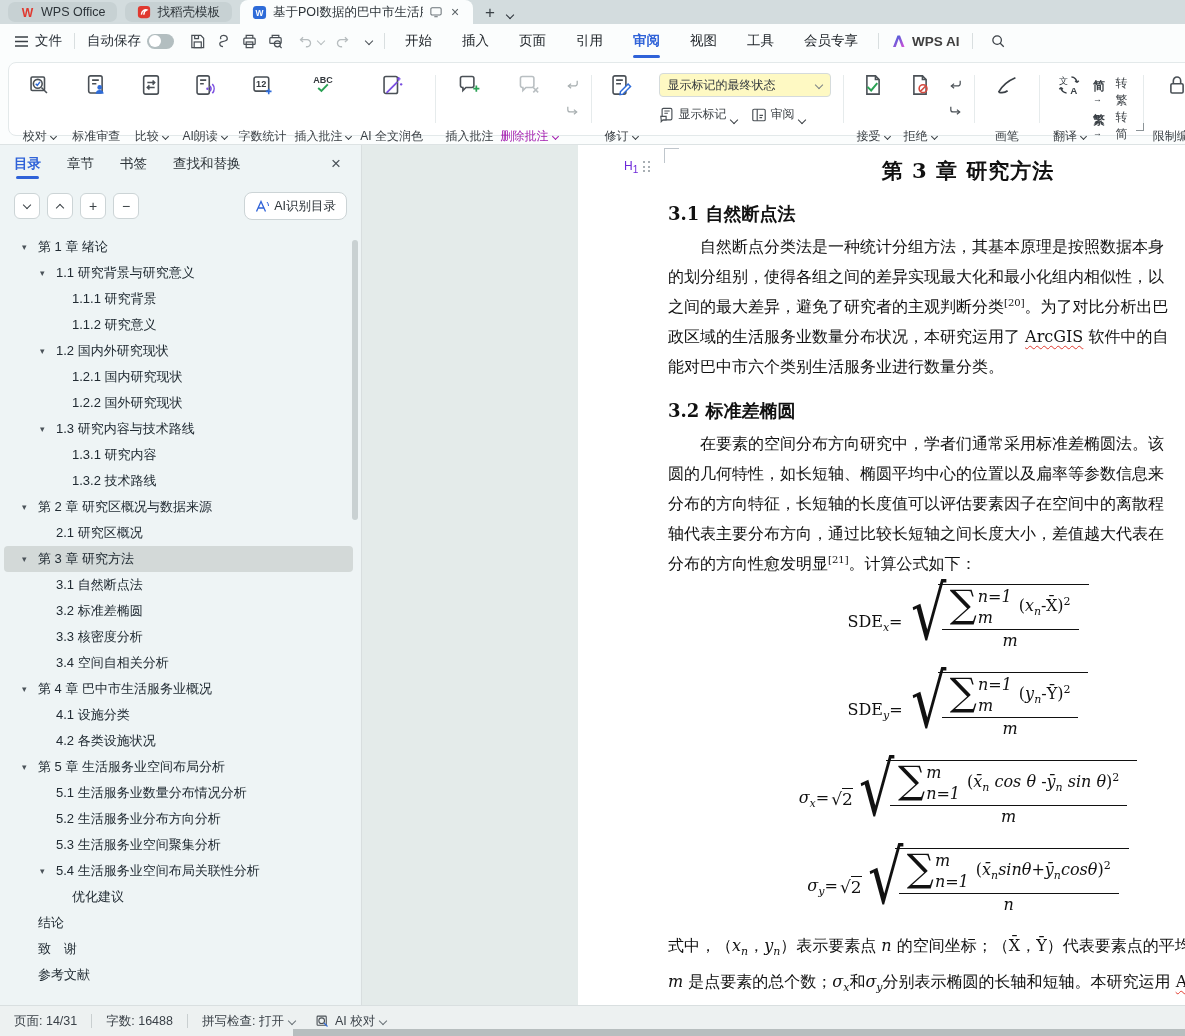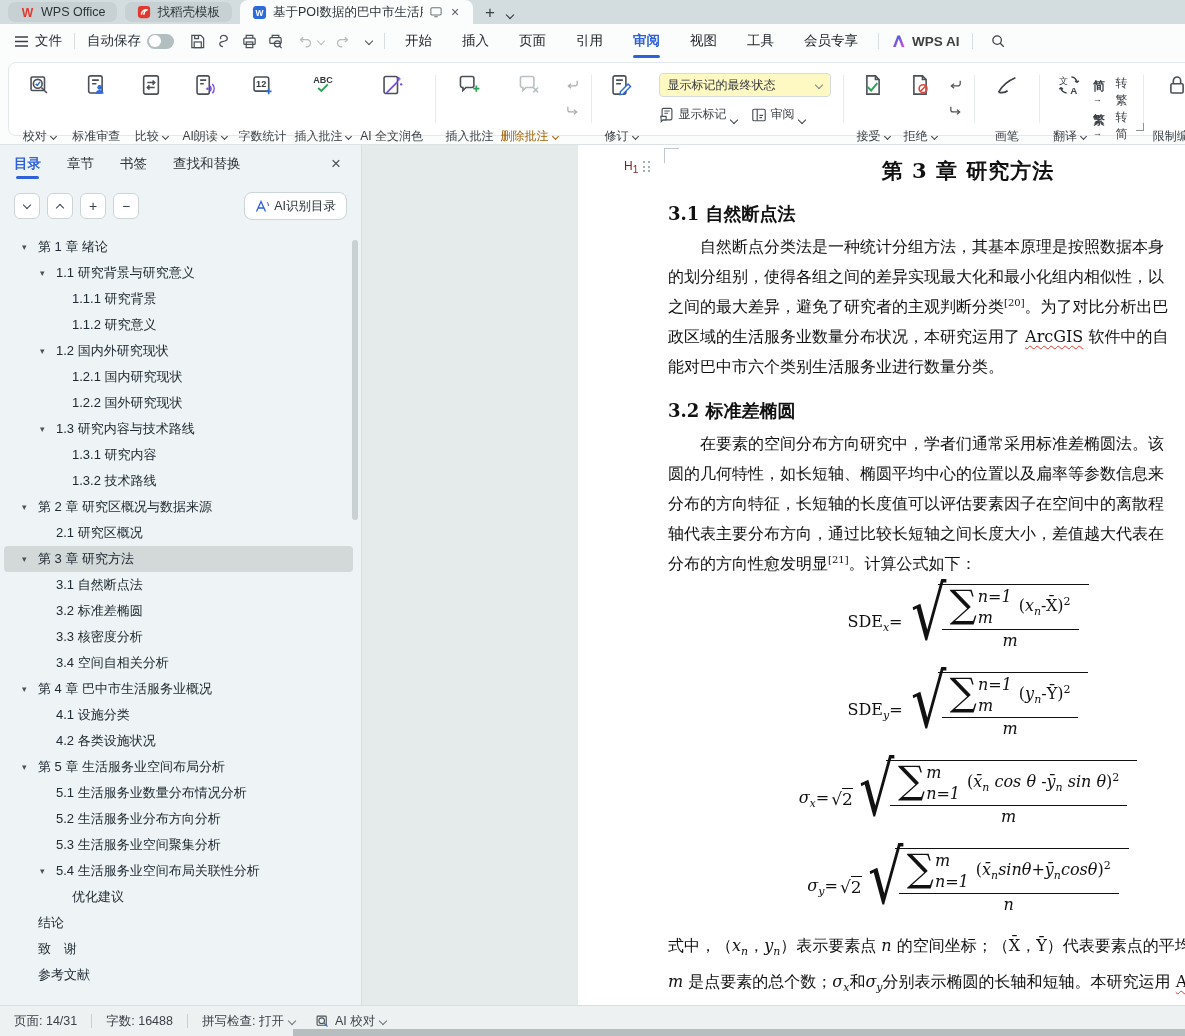--- a/index.html
+++ b/index.html
@@ -31,21 +31,21 @@
   .toggle .knob { position:absolute; left:1.5px; top:1.5px; width:12px; height:12px; border-radius:50%; background:#fff; }
 
   
   #ribbon { position:absolute; left:0; top:58px; width:1185px; height:87px; background:#fbfdfd; border-bottom:1px solid #dde3e4; }
   #ribbon-panel { position:absolute; left:8px; right:-24px; top:4px; bottom:8px; background:#fff; border:1px solid #e3e9ea; border-radius:8px; display:flex; align-items:stretch; padding:6px 4px; }
   .rsep { width:1px; background:#e6ebec; margin:6px 6px; }
   .rbtn { display:flex; flex-direction:column; align-items:center; justify-content:space-between; padding:5px 2px 6px; border-radius:5px;gap:32px; }
   .rbtn .ric { flex:0 0 auto; }
   .rlb { font-size:12px; color:#3b4045; white-space:nowrap; display:flex; align-items:center; gap:2px; }
   .rlb .chv { width:5px; height:5px; margin-left:2px; }
-  .rbtn.disabled .rlb { color:#a16207; }
+  .rbtn.disabled .rlb { color:#a21caf; }
   .navcol { display:flex; flex-direction:column; justify-content:space-between; padding:6px 2px 8px; }
   .navbtn { width:20px; height:20px; display:flex; align-items:center; justify-content:center; border-radius:4px; }
   .rev-col { display:flex; flex-direction:column; justify-content:space-between; padding:4px 0 6px; }
   .rsel { width:172px; height:24px; border:1px solid #d5dbdc; border-radius:4px; background:#fef9c3; display:flex; align-items:center; justify-content:space-between; padding:0 8px; font-size:12px; color:#33383d; }
   .rev-row { display:flex; align-items:center; gap:14px; font-size:12px; color:#3b4045; }
   .rev-item { display:flex; align-items:flex-end; gap:4px; }
   .cjk-ic { font-size:12px; font-weight:bold; color:#3a4046; line-height:1; }
   .cjk-ic small { font-size:9px; }
   .tr-col { display:flex; flex-direction:column; justify-content:space-between; padding:6px 0 7px; font-size:12px; color:#3b4045; }
   .tr-row { display:flex; align-items:center; gap:4px; }
@@ -68,21 +68,21 @@
   #toc-list { position:absolute; left:0; top:89px; right:8px; bottom:0; overflow:hidden; }
   .toc-row { display:flex; align-items:center; height:26px; font-size:13px; color:#212b33; margin-left:4px; border-radius:4px; white-space:nowrap; }
   .toc-row.sel { background:#d3d9d8; }
   .tarr { width:16px; font-size:9px; color:#4a5259; text-align:left; flex:0 0 16px; }
   #sb-scroll { position:absolute; right:3px; top:95px; width:6px; height:280px; border-radius:3px; background:#c9d1d2; }
 
   
   #doc-page { position:absolute; left:215px; top:0; width:607px; height:860px; background:#fff; overflow:hidden; }
   #doc-inner { position:relative; width:780px; font-family:"DejaVu Serif","Liberation Serif",serif; color:#111; }
   #corner-mark { position:absolute; left:86px; top:3px; width:15px; height:15px; border-left:1px solid #bfc6cc; border-top:1px solid #bfc6cc; }
-  #h1-handle { position:absolute; left:46px; top:14px; display:flex; align-items:center; gap:5px; color:#7f1d1d; font-family:"Liberation Sans",sans-serif; font-size:12px; }
+  #h1-handle { position:absolute; left:46px; top:14px; display:flex; align-items:center; gap:5px; color:#6d28d9; font-family:"Liberation Sans",sans-serif; font-size:12px; }
   .dotgrid { display:grid; grid-template-columns:repeat(2,3px); grid-auto-rows:3px; gap:1.5px; }
   .dotgrid i { background:#8b949b; border-radius:50%; width:2px; height:2px; }
   #doc-title { text-align:center; padding-top:12px; font-size:21px; font-weight:bold; letter-spacing:1px; }
   .doc-h2 { margin:17px 0 6px 90px; font-size:18px; font-weight:bold; }
   .dline { margin-left:90px; line-height:30px; font-size:16px; white-space:nowrap; }
   .dline.ind { text-indent:32px; }
   .supref { font-size:10px; vertical-align:super; line-height:0; }
   .wavy { text-decoration:underline wavy #e03a2f 1px; text-underline-offset:3px; }
   .mvar { font-style:italic; }
   .dline sub { font-style:italic; font-size:11px; }

